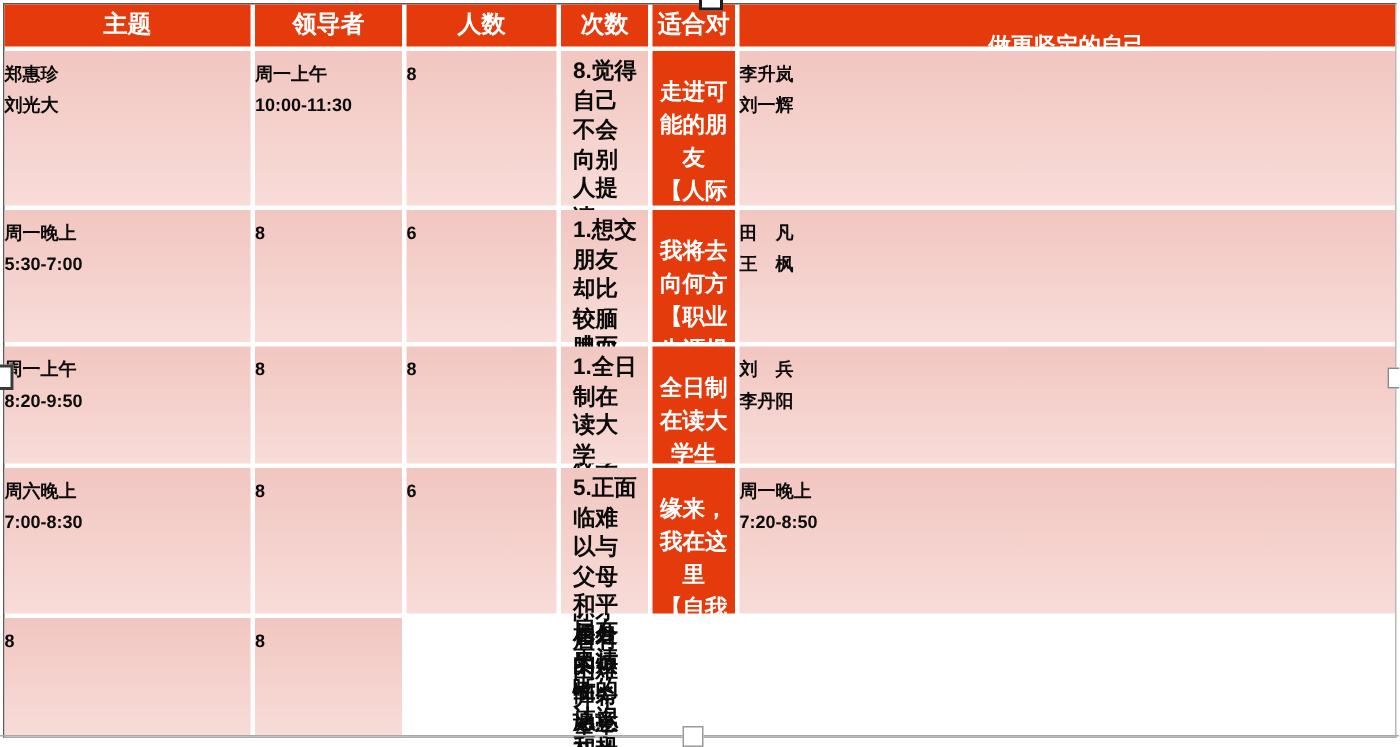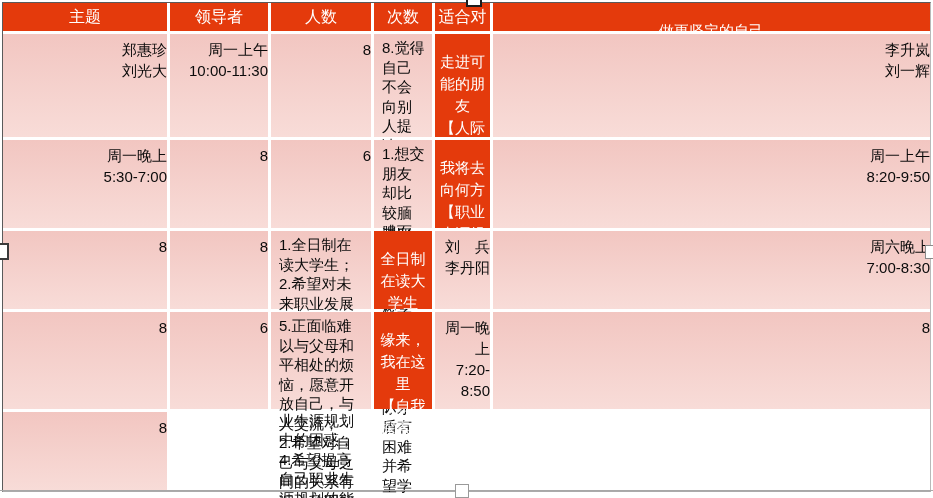--- a/index.html
+++ b/index.html
@@ -1,39 +1,39 @@
 <!DOCTYPE html>
 <html><head>
 <meta charset="utf-8">
 <style>
   html,body{margin:0;padding:0;background:#fff;}
   #canvas{
     position:relative;width:933px;height:498px;overflow:hidden;background:#ffffff;
-    font-family:"Liberation Sans","DejaVu Sans",sans-serif;font-weight:normal;
+    font-family:"Liberation Sans","DejaVu Sans",sans-serif;font-weight:bold;
   }
   #grid{
     position:absolute;left:2px;top:2px;
     display:grid;
     grid-template-columns:164px 98px 100px 58px 55px 437px;
     grid-template-rows:28px 103px 88px 78px 97px 79px;
     gap:3px;
     background:transparent;
     border:1px solid;
     border-color:#5a5a5a #b9b9b9 #ababab #5a5a5a;
   }
   .hcell{
     background:#E43A0C;color:#ffffff;font-size:16px;text-align:center;line-height:27px;
   }
   .theme{
     background:#E43A0C;color:#ffffff;font-size:15px;text-align:center;
     padding-top:17px;line-height:22px;white-space:pre-line;
   }
   .cell{
     background:linear-gradient(to bottom,#F2C6C1,#F8DCD8);
-    color:#0b0b0b;font-size:15px;text-align:right;
+    color:#0b0b0b;font-size:12px;text-align:left;
     padding-top:5px;line-height:21px;white-space:pre-line;
   }
   .audience{
     text-align:left;padding:4px 6px 0 8px;line-height:19.5px;font-size:15px;
   }
   .handle{position:absolute;background:#ffffff;z-index:5;}
   #handle-top{left:466px;top:-9px;width:12px;height:12px;border:2px solid #1c1c1c;}
   #handle-left{left:-8px;top:243px;width:13px;height:13px;border:2px solid #3a3a3a;}
   #handle-right{left:925px;top:245px;width:12px;height:12px;border:1px solid #8a8a8a;}
   #handle-bottom{left:455px;top:484px;width:12px;height:12px;border:1px solid #9a9a9a;}
@@ -69,20 +69,22 @@
     <div class="cell">周一晚上
 5:30-7:00</div>
     <div class="cell">8</div>
     <div class="cell">6</div>
     <div class="cell audience">1.想交朋友却比较腼腆而为此困扰的在校学生；
 2.认为在处理人际矛盾有困难并希望学习一些技巧；
 3.希望在活动中体验友谊，收获朋友。</div>
 
     <div class="theme">我将去向何方
 【职业生涯规划】</div>
+    <div class="cell">田　凡
+王　枫</div>
     <div class="cell">周一上午
 8:20-9:50</div>
     <div class="cell">8</div>
     <div class="cell">8</div>
     <div class="cell audience">1.全日制在读大学生；
 2.希望对未来职业发展有更清晰的认识和规划；
 3.希望和其他人交流职业生涯规划中的困惑；
 4.希望提高自己职业生涯规划的能力；</div>
 
     <div class="theme">全日制在读大学生

